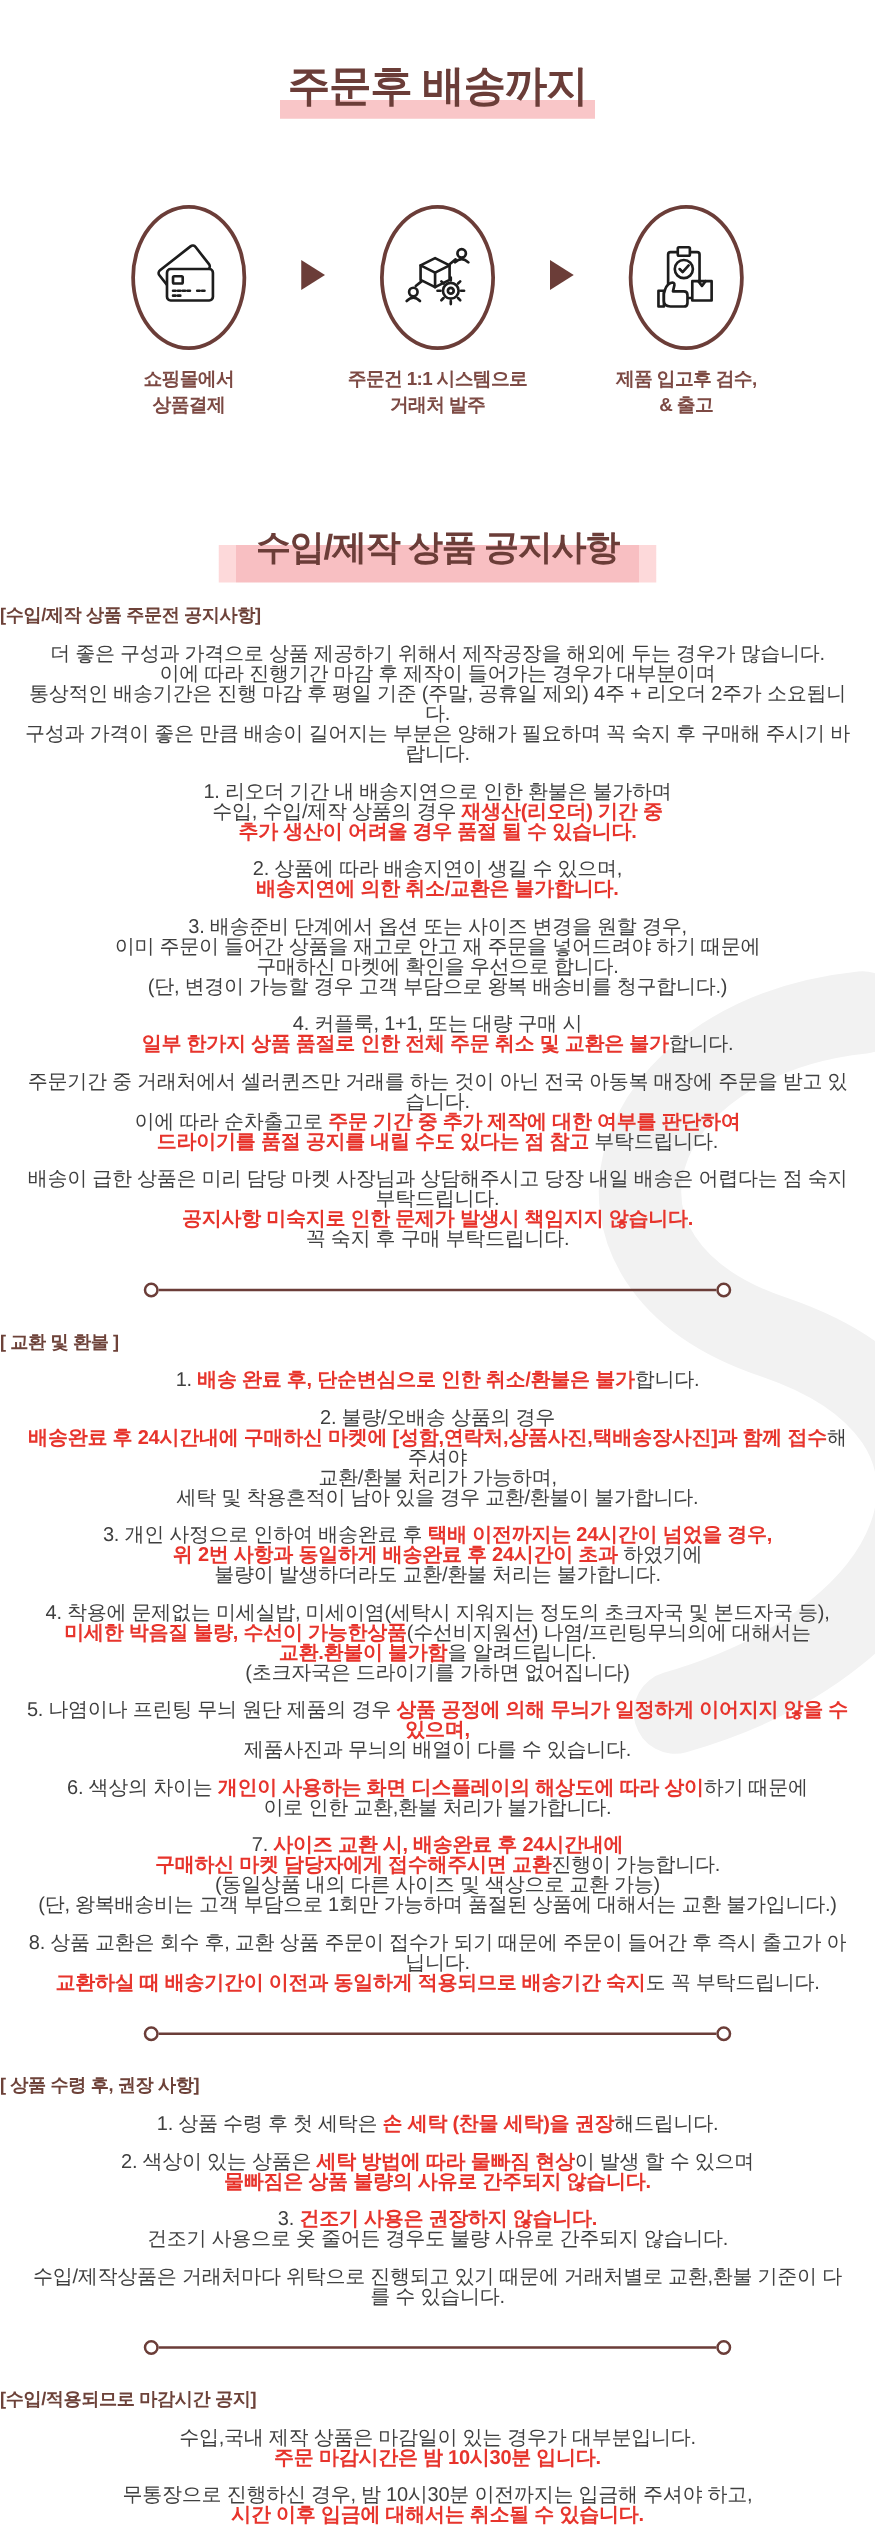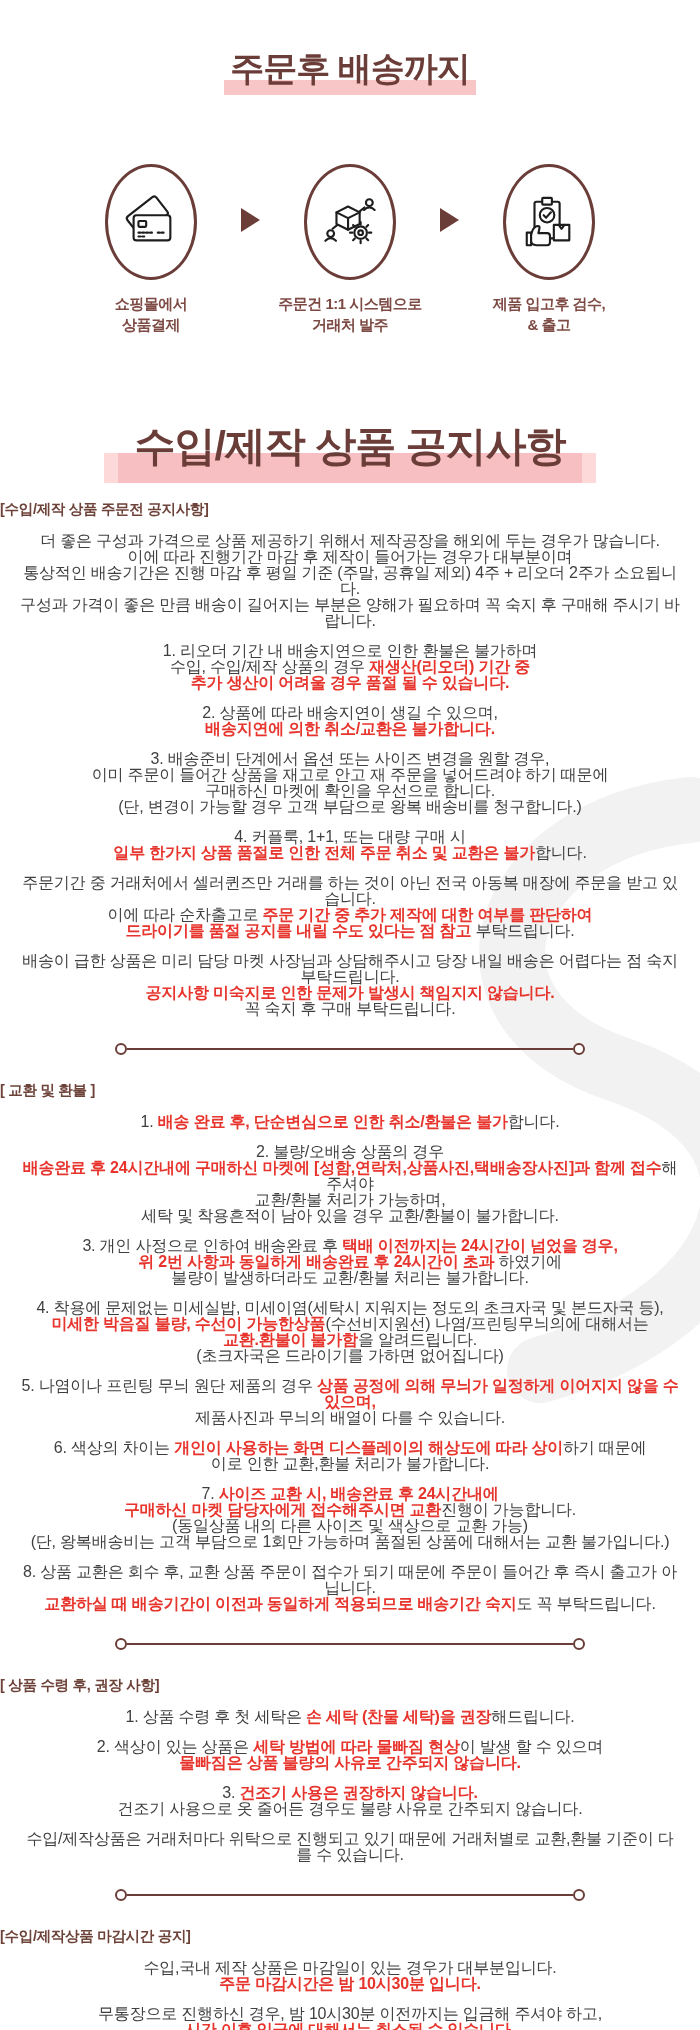--- a/index.html
+++ b/index.html
@@ -6,21 +6,21 @@
   body{font-family:"Liberation Sans","DejaVu Sans",sans-serif;}
   .page{position:relative;width:700px;height:2030px;margin:0 auto;background:#fff;overflow:hidden;}
   .content-layer{position:relative;z-index:1;}
   
   .watermark{position:absolute;z-index:0;left:300px;top:730px;pointer-events:none;}
   
   .big-title-wrap{text-align:center;padding-top:46px;}
   .big-title{position:relative;display:inline-block;font-size:34px;font-weight:800;letter-spacing:-1px;color:#6b3d38;z-index:1;}
   .big-title .hl{position:absolute;left:-6px;right:-6px;bottom:-3px;height:15px;background:#f9c6c8;z-index:-1;}
   .big-title2-wrap{text-align:center;margin-top:84px;}
-  .big-title2{position:relative;display:inline-block;font-size:41px;font-weight:800;letter-spacing:-1px;color:#6b3d38;z-index:1;}
+  .big-title2{position:relative;display:inline-block;font-size:28px;font-weight:800;letter-spacing:-1px;color:#6b3d38;z-index:1;}
   .big-title2 .tape{position:absolute;left:-30px;right:-30px;bottom:-9px;height:30px;z-index:-1;
     background:linear-gradient(90deg,#fdd9da 0 14px,#f8bfc2 14px calc(100% - 14px),#fdd9da calc(100% - 14px));}
   
   .steps{display:flex;justify-content:center;align-items:flex-start;margin-top:72px;}
   .step{width:176px;display:flex;flex-direction:column;align-items:center;}
   .step-circle{width:86px;height:110px;border:3px solid #6b3d38;border-radius:50%;display:flex;align-items:center;justify-content:center;background:#fff;}
   .step-label{margin-top:13px;color:#7d4a44;font-size:15px;font-weight:700;text-align:center;line-height:21px;letter-spacing:-0.5px;}
   .arrow{width:0;height:0;border-left:19px solid #6b3d38;border-top:12px solid transparent;border-bottom:12px solid transparent;margin:44px 2px 0 2px;}
   
   .content{margin-top:20px;}
@@ -226,21 +226,21 @@
           <div class="line"><span>건조기 사용으로 옷 줄어든 경우도 불량 사유로 간주되지 않습니다.</span></div>
         </div>
         <div class="para">
           <div class="line"><span>수입/제작상품은 거래처마다 위탁으로 진행되고 있기 때문에 거래처별로 교환,환불 기준이 다를 수 있습니다.</span></div>
         </div>
         <div class="divider">
           <span class="dot"></span>
           <span class="rule"></span>
           <span class="dot"></span>
         </div>
-        <div class="sec-heading">[수입/제작상품 마감시간 공지]</div>
+        <div class="sec-heading">[수입/적용되므로 마감시간 공지]</div>
         <div class="para">
           <div class="line"><span>수입,국내 제작 상품은 마감일이 있는 경우가 대부분입니다.</span></div>
           <div class="line"><span class="red">주문 마감시간은 밤 10시30분 입니다.</span></div>
         </div>
         <div class="para">
           <div class="line"><span>무통장으로 진행하신 경우, 밤 10시30분 이전까지는 입금해 주셔야 하고,</span></div>
           <div class="line"><span class="red">시간 이후 입금에 대해서는 취소될 수 있습니다.</span></div>
         </div>
         <div class="para">
           <div class="line"><span>마감시간 지켜 주문 부탁드립니다</span></div>

